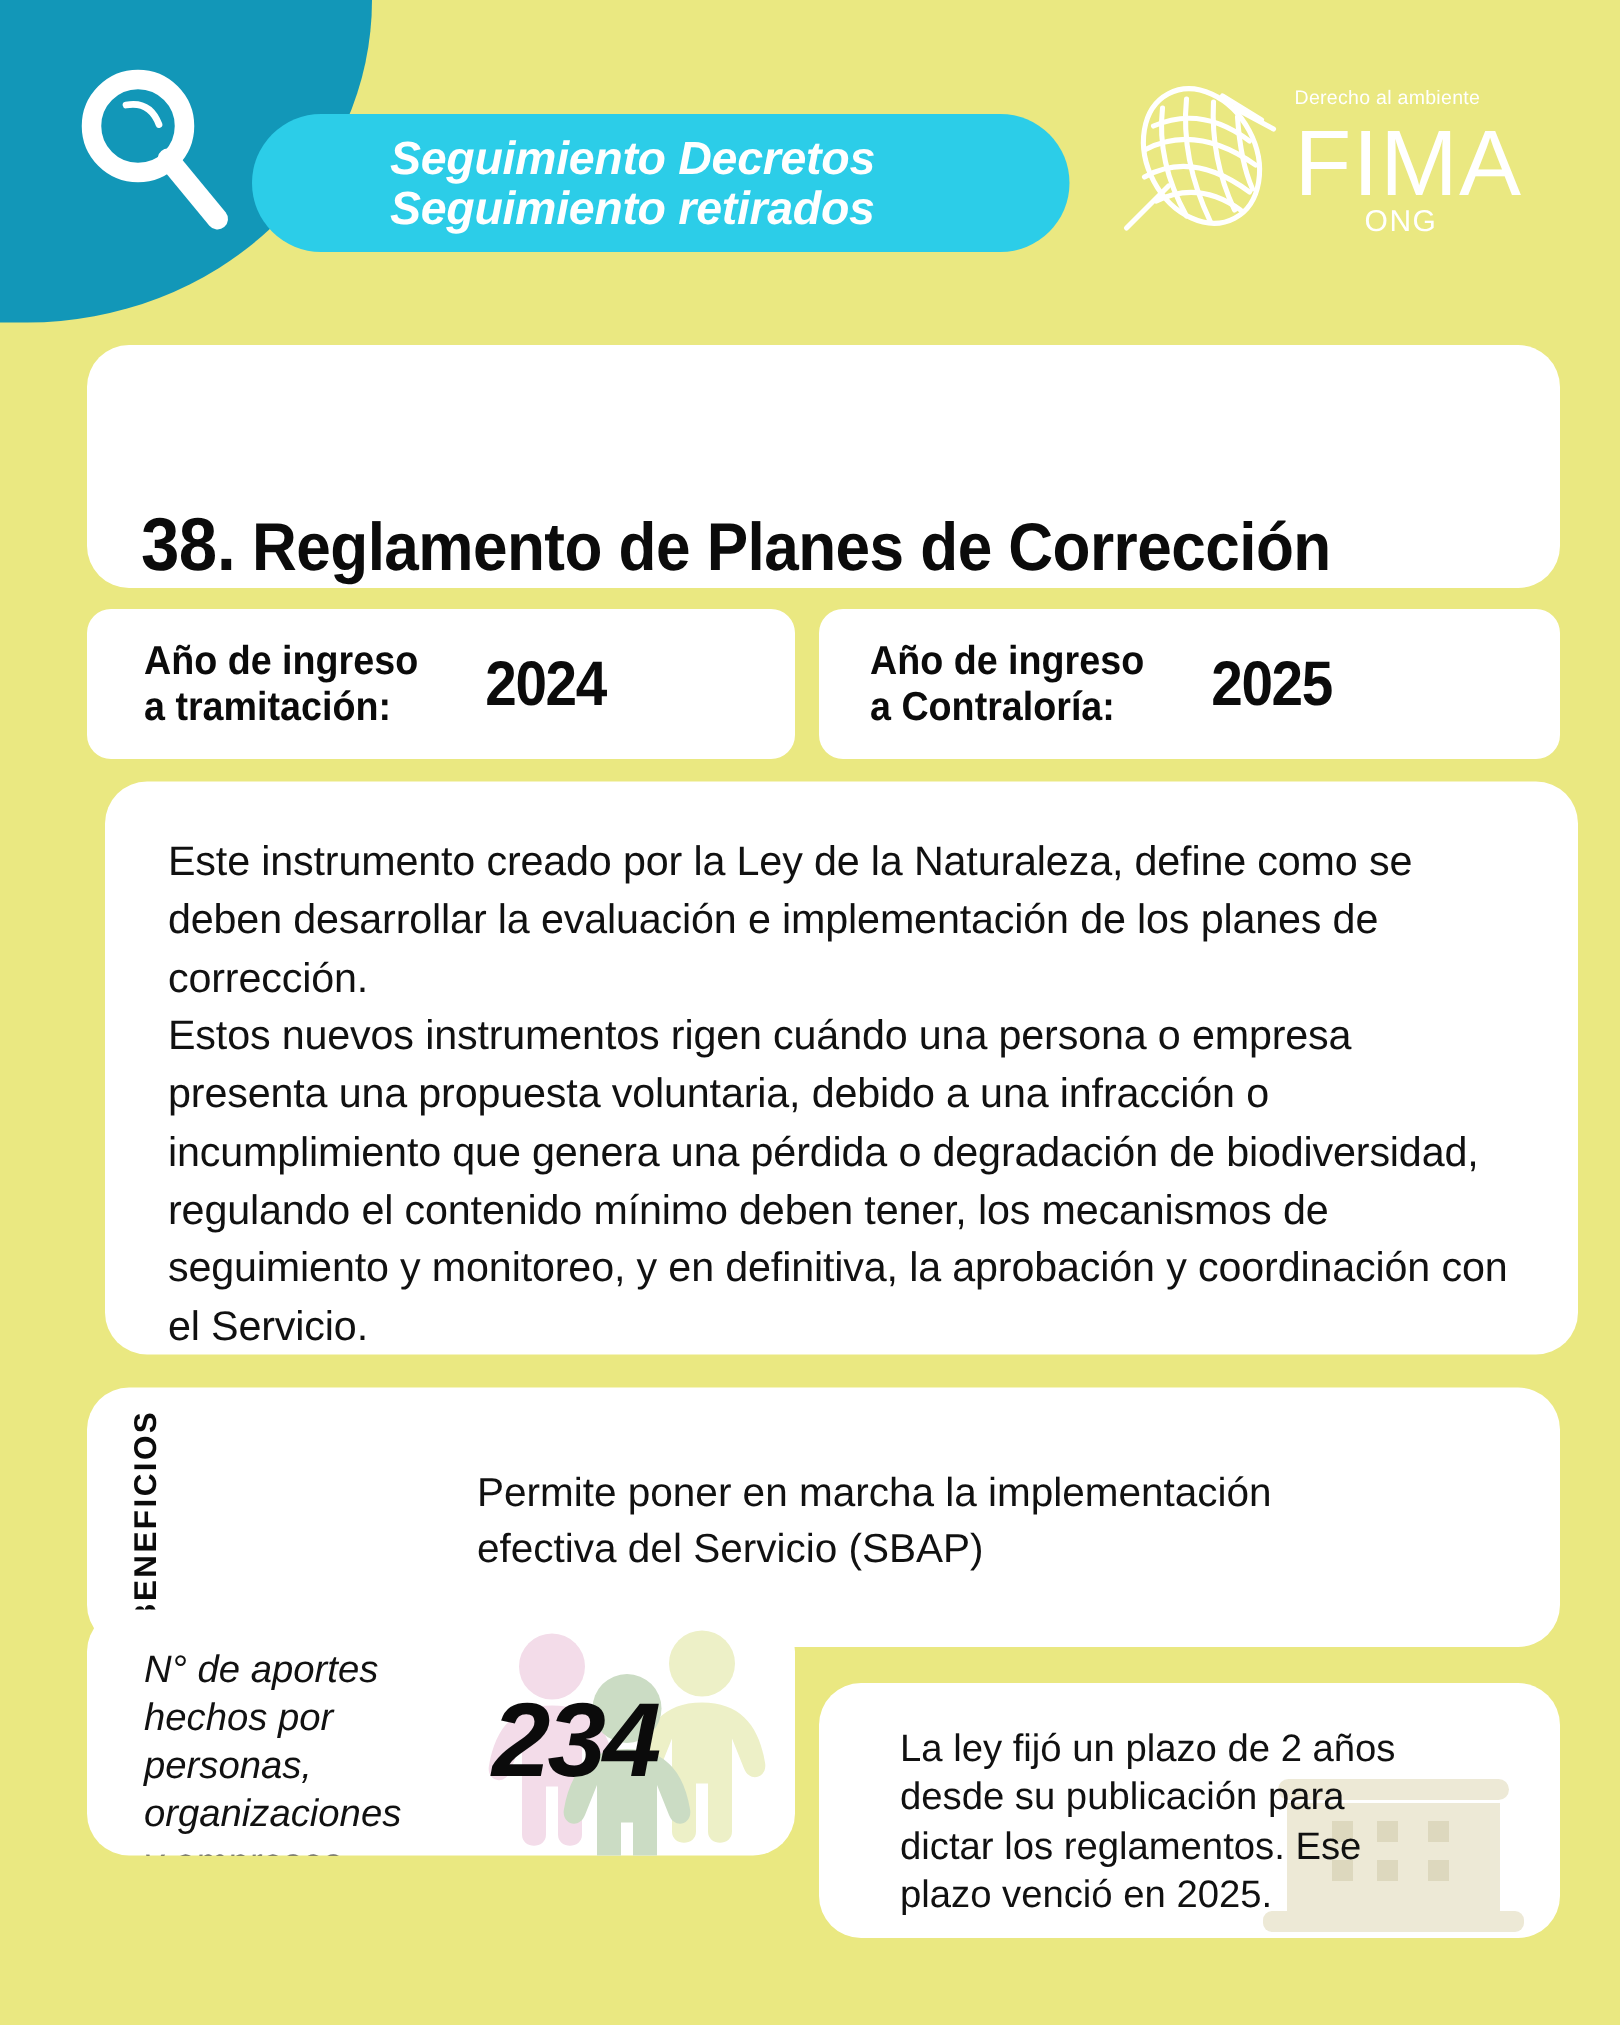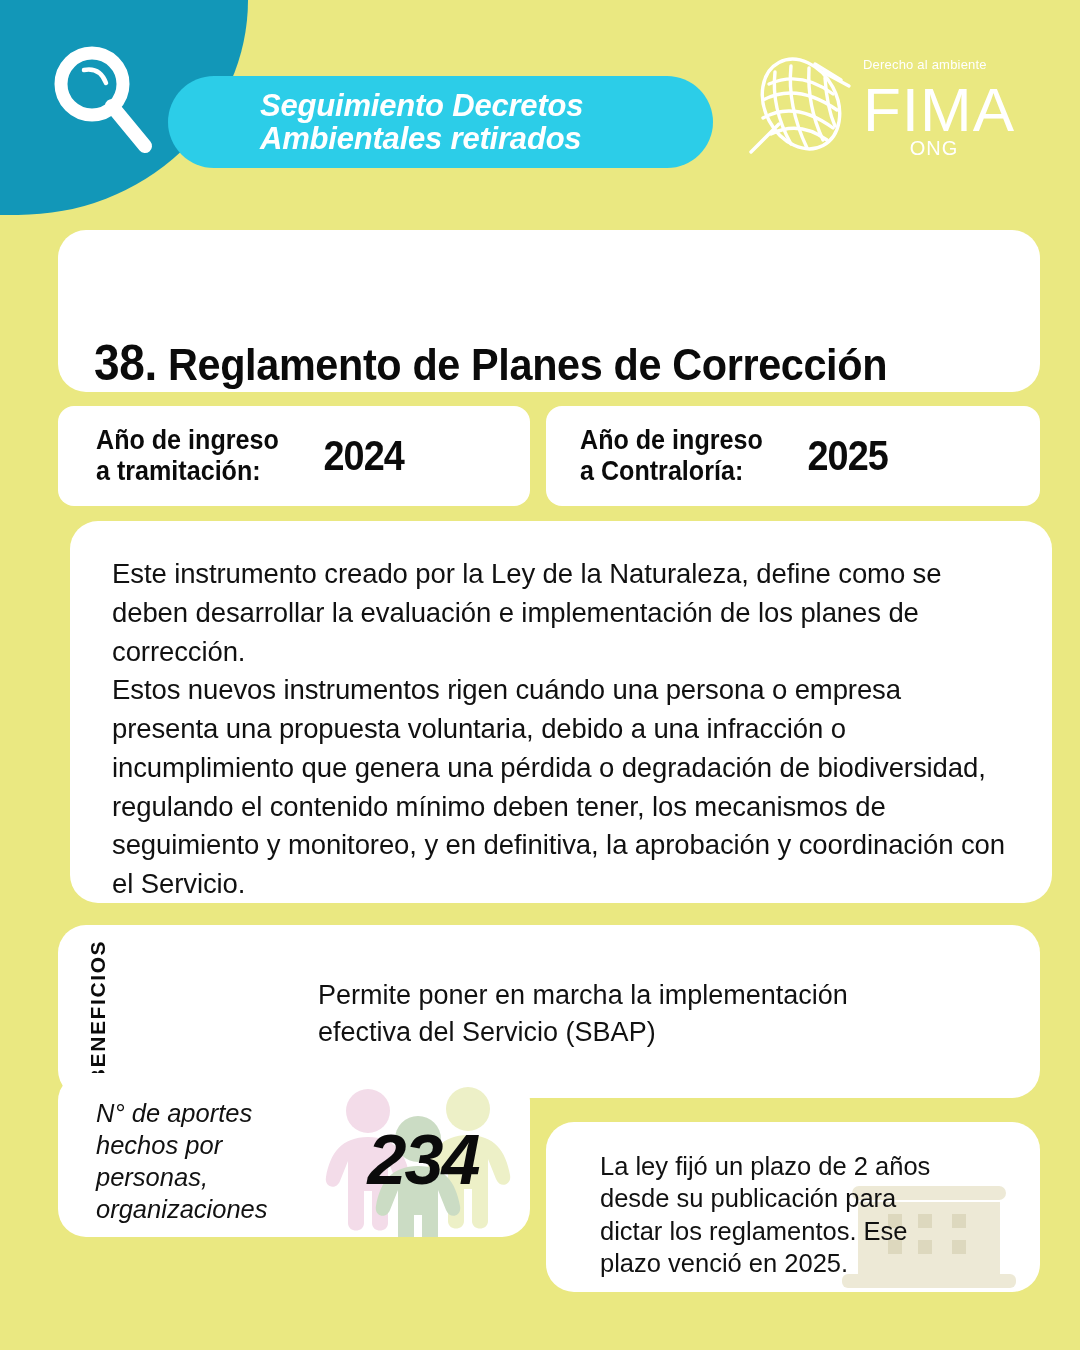--- a/index.html
+++ b/index.html
@@ -233,21 +233,21 @@
     left: 262px;
     top: 8px;
     width: 200px;
     height: 162px;
   }
   .aportes-number {
     position: absolute;
     left: 270px;
     top: 52px;
     width: 190px;
-    text-align: center;
+    text-align: left;
     color: #0B0B0B;
     font-size: 70px;
     font-weight: bold;
     letter-spacing: -2px;
     line-height: 1;
   }
 
   .card-plazo {
     left: 546px;
     top: 1122px;
@@ -282,21 +282,21 @@
 
   <svg class="magnifier" viewBox="0 0 110 118">
     <circle cx="44" cy="44" r="31" fill="none" stroke="#ffffff" stroke-width="13"></circle>
     <path d="M36 30 Q52 27 58 43" fill="none" stroke="#ffffff" stroke-width="4.5" stroke-linecap="round"></path>
     <line x1="64" y1="66" x2="97" y2="106" stroke="#ffffff" stroke-width="14" stroke-linecap="round"></line>
   </svg>
 
   <div class="title-pill">
     <div class="title-pill-text">
       <div>Seguimiento Decretos</div>
-      <div>Ambientales retirados</div>
+      <div>Seguimiento retirados</div>
     </div>
   </div>
 
   <div class="logo">
     <svg class="logo-mark" viewBox="0 0 112 112">
       <g stroke="#ffffff" stroke-width="3.4" fill="none" stroke-linecap="round">
         <ellipse cx="56" cy="56" rx="36" ry="47" transform="rotate(-28 56 56)"></ellipse>
         <path d="M24 36 Q56 22 88 46"></path>
         <path d="M18 52 Q52 34 92 62"></path>
         <path d="M18 70 Q50 52 88 80"></path>

